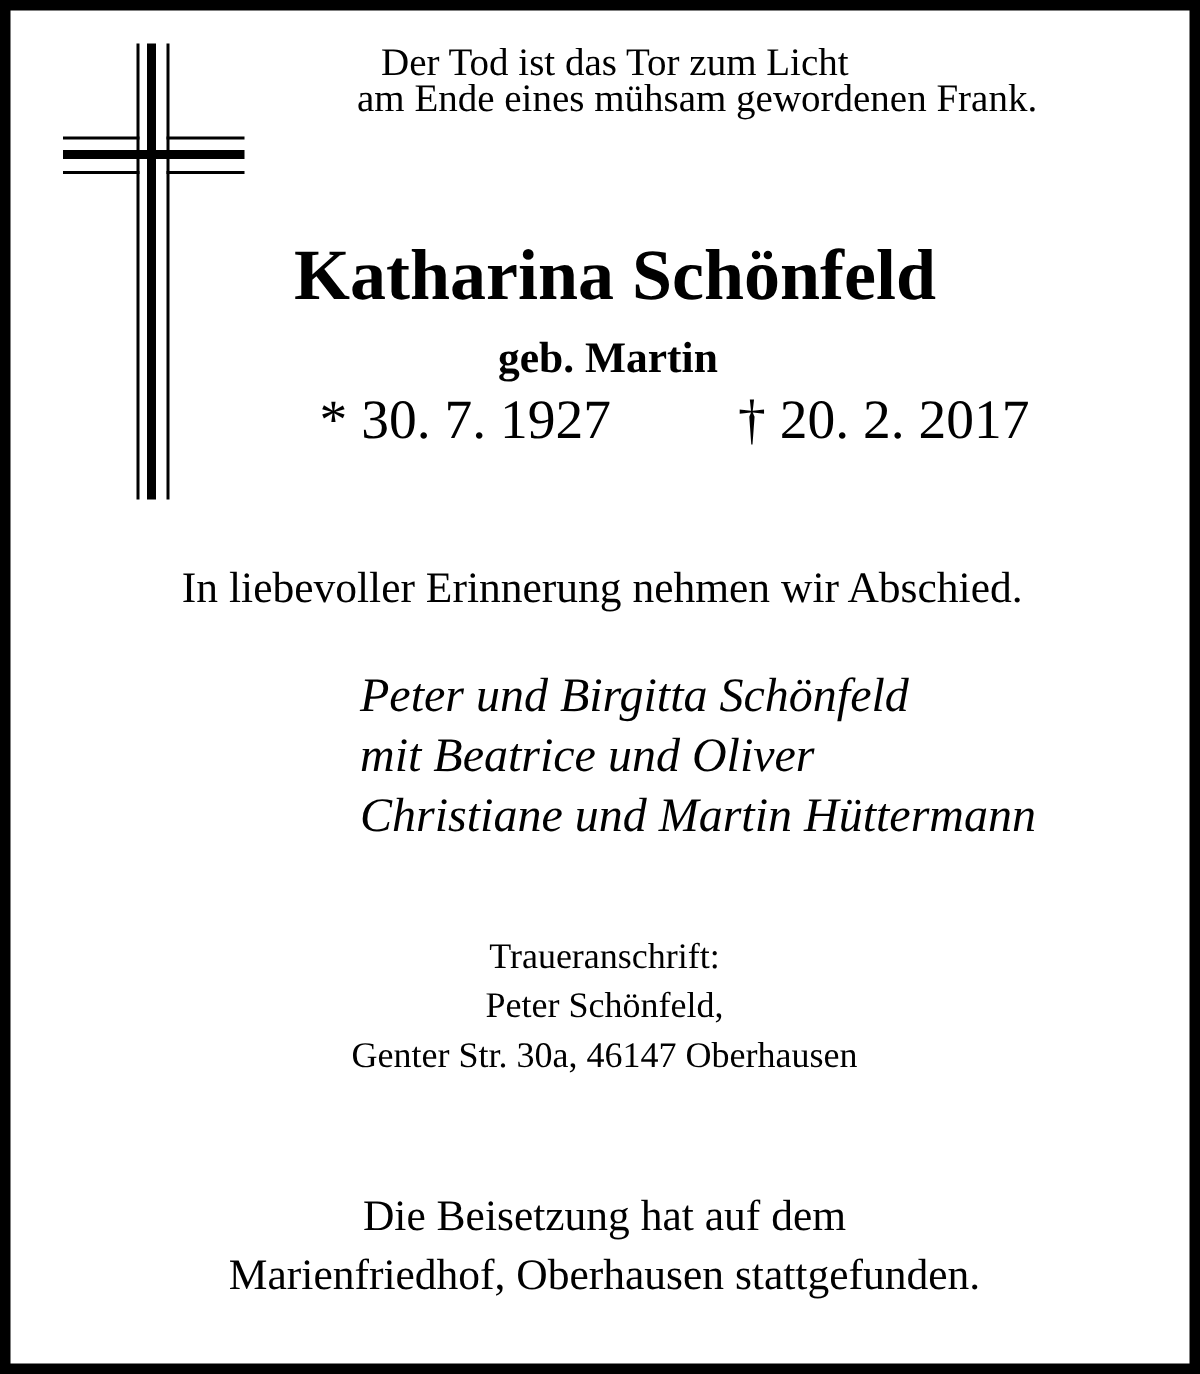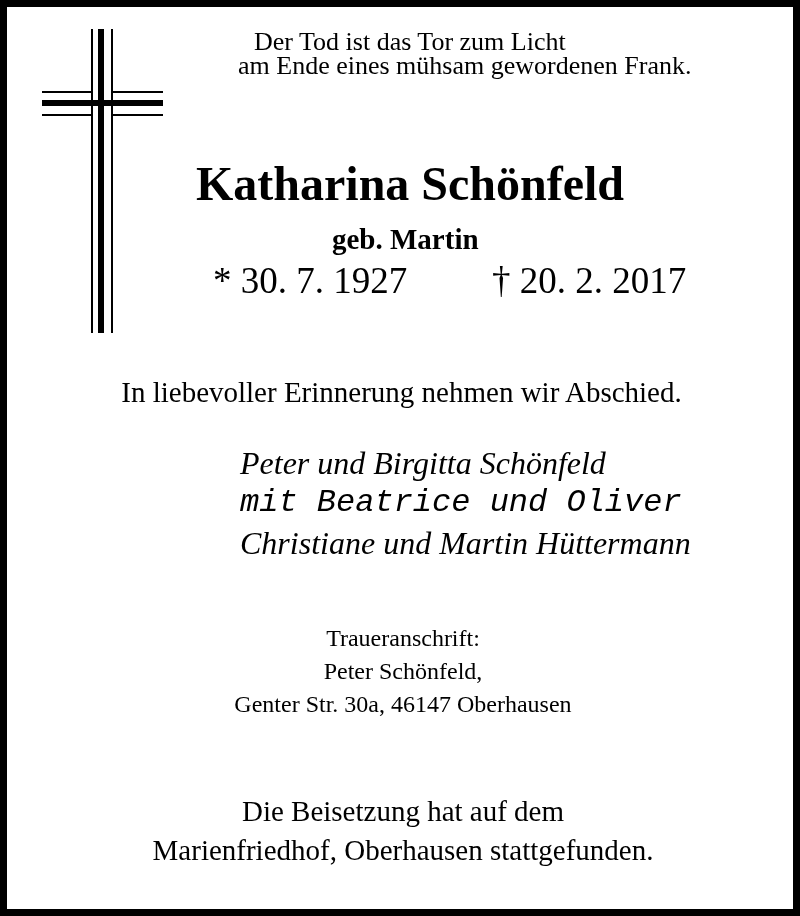--- a/index.html
+++ b/index.html
@@ -49,21 +49,21 @@
 
 <div class="serif abs name" style="top:160px; left:0; width:820px;">Katharina Schönfeld</div>
 
 <div class="serif abs maiden" style="top:225px;">geb. Martin</div>
 <div class="serif abs date" style="top:262px; left:213px;">* 30. 7. 1927</div>
 <div class="serif abs date" style="top:262px; left:460px;margin-left:32px;">† 20. 2. 2017</div>
 
 <div class="serif abs farewell" style="top:378px;">In liebevoller Erinnerung nehmen wir Abschied.</div>
 
 <div class="serif abs mourner" style="top:447px;">Peter und Birgitta Schönfeld</div>
-<div class="serif abs mourner" style="top:487px;font-family:Liberation Mono, monospace;">mit Beatrice und Oliver</div>
+<div class="serif abs mourner" style="top:487px;">mit Beatrice und Oliver</div>
 <div class="serif abs mourner" style="top:527px;">Christiane und Martin Hüttermann</div>
 
 <div class="serif abs addr" style="top:626px;">Traueranschrift:</div>
 <div class="serif abs addr" style="top:659px;">Peter Schönfeld,</div>
 <div class="serif abs addr" style="top:692px;">Genter Str. 30a, 46147 Oberhausen</div>
 
 <div class="serif abs burial" style="top:797px;">Die Beisetzung hat auf dem</div>
 <div class="serif abs burial" style="top:836px;">Marienfriedhof, Oberhausen stattgefunden.</div>
 
 </body></html>

